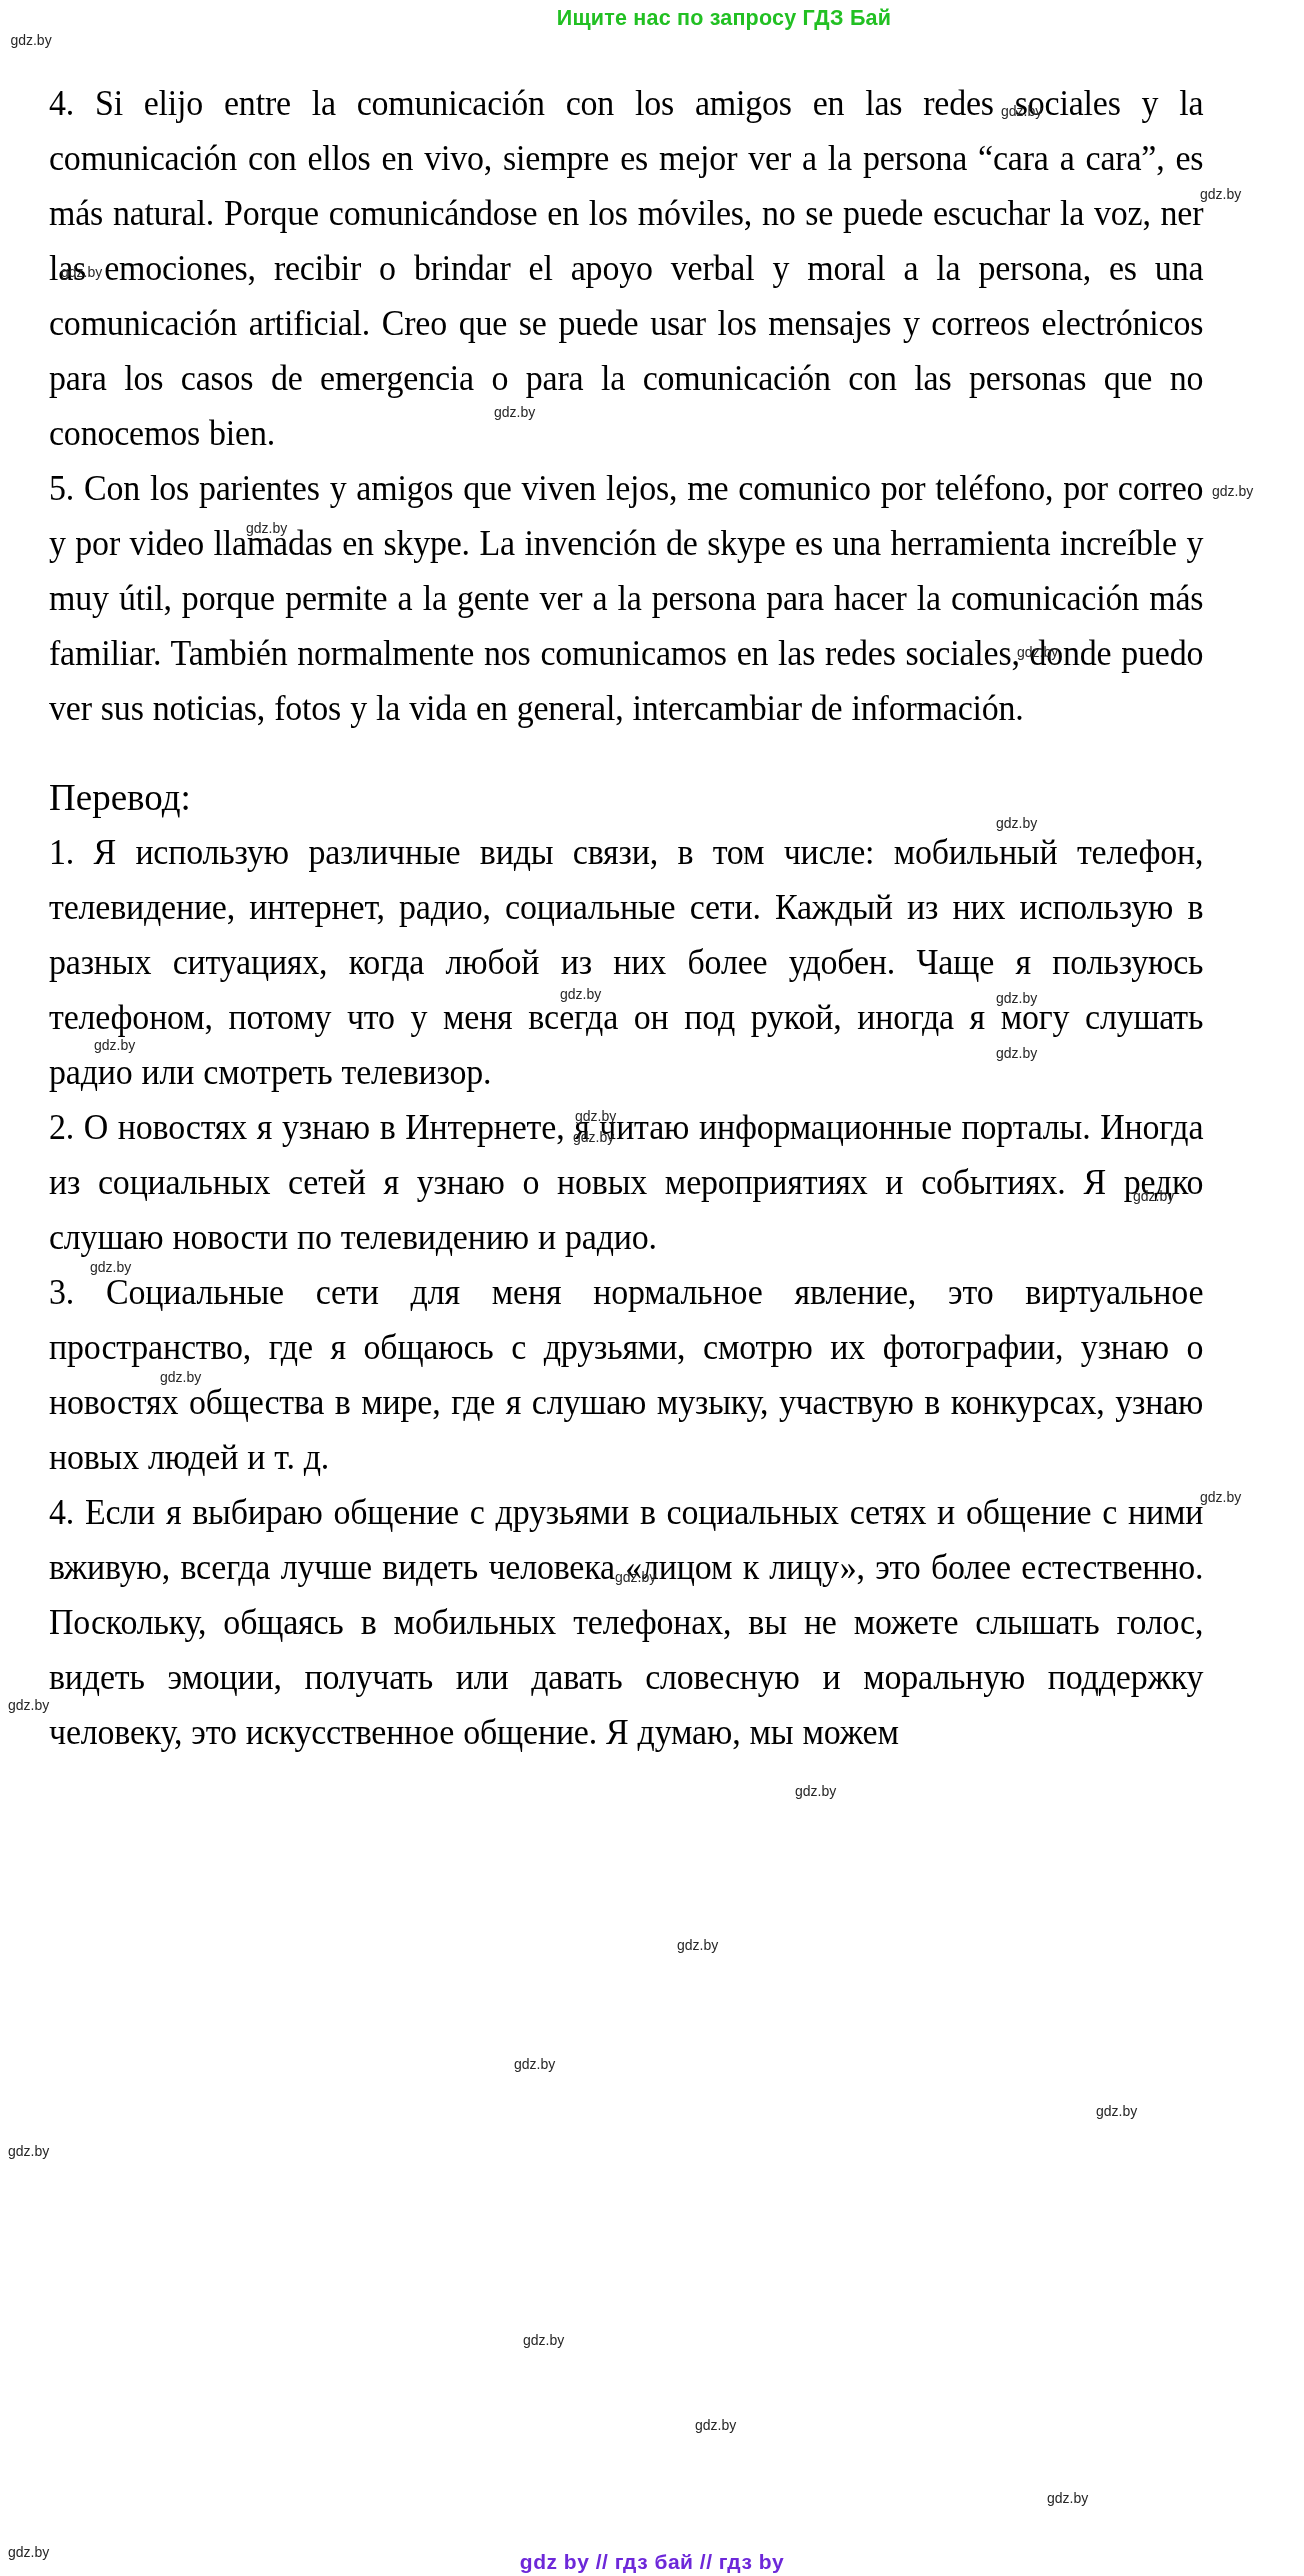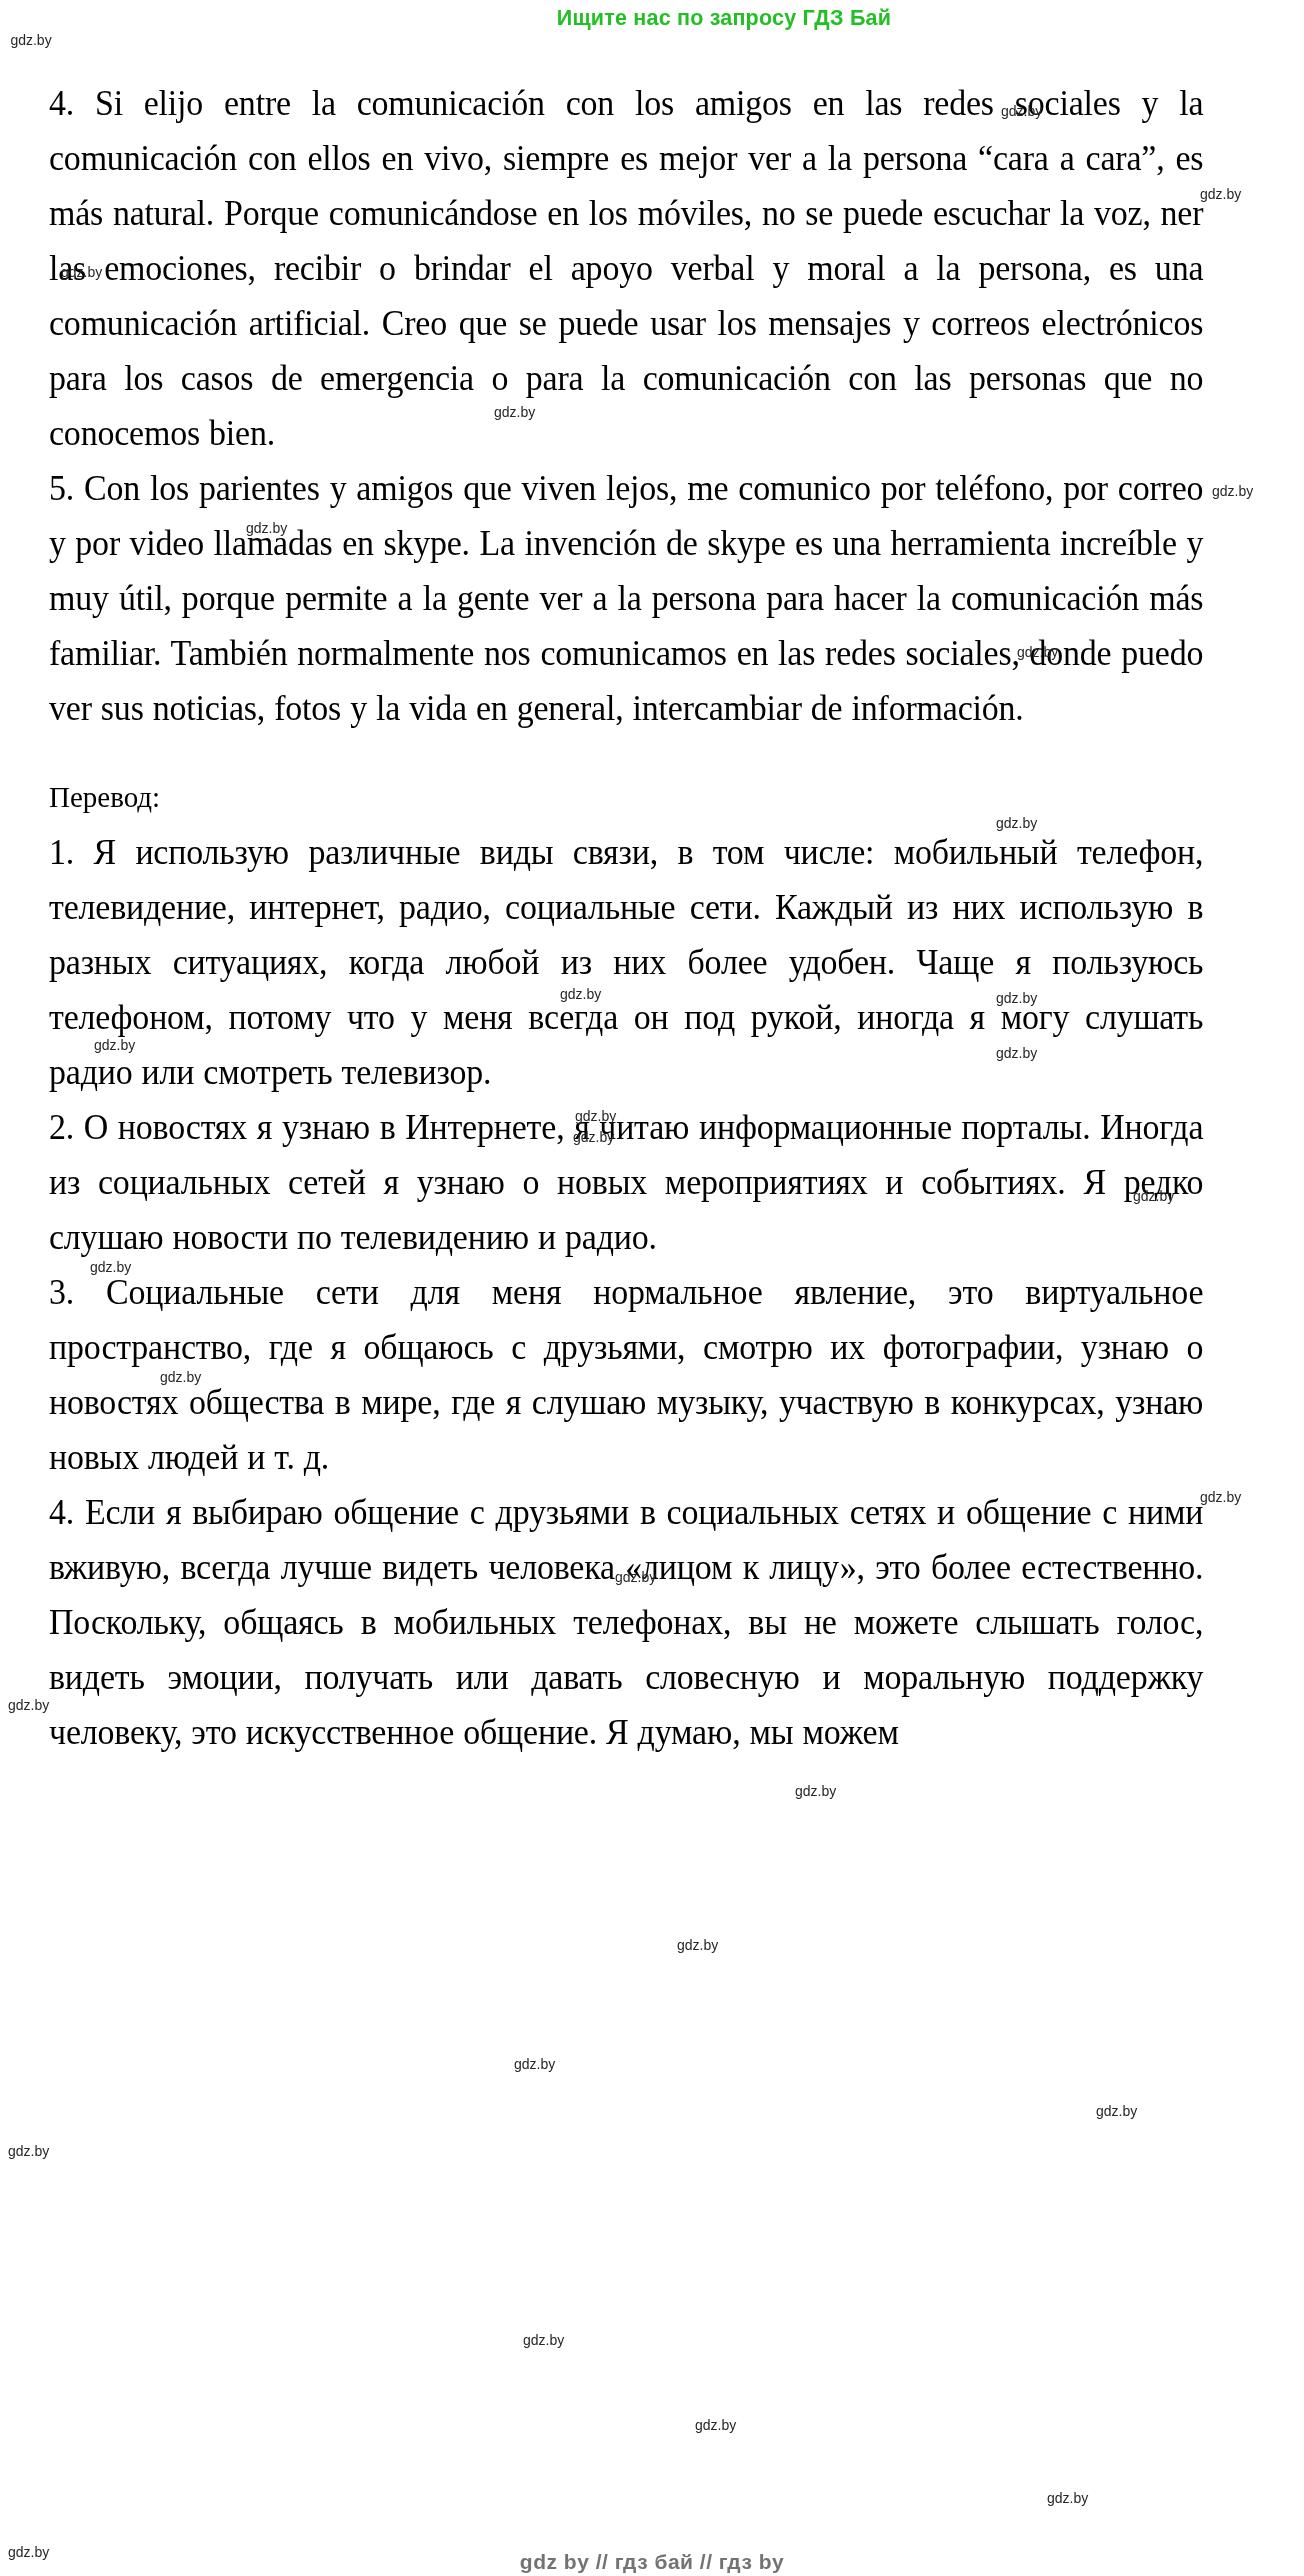--- a/index.html
+++ b/index.html
@@ -53,21 +53,21 @@
     line-height: 55px;
     letter-spacing: -0.2px;
     word-spacing: 0.8px;
     transform: scaleX(0.97);
     transform-origin: left top;
   }
   .para.sp { font-size: 35px; }
   .para.ru { font-size: 35px; }
   .label-line {
     margin: 0;
-    font-size: 29px;
+    font-size: 37px;
     line-height: 55px;
     text-align: left;
   }
   .gap-md { height: 34px; }
 
   
   #footer-bar {
     position: absolute;
     left: 0;
     bottom: 6.4px;
@@ -146,16 +146,16 @@
       <div class="wm" style="left: 677px; top: 1934px; color: rgb(39, 39, 39);">gdz.by</div>
       <div class="wm" style="left: 514px; top: 2053px; color: rgb(39, 39, 39);">gdz.by</div>
       <div class="wm" style="left: 1096px; top: 2100px; color: rgb(39, 39, 39);">gdz.by</div>
       <div class="wm" style="left: 8px; top: 2140px; color: rgb(39, 39, 39);">gdz.by</div>
       <div class="wm" style="left: 523px; top: 2329px; color: rgb(39, 39, 39);">gdz.by</div>
       <div class="wm" style="left: 695px; top: 2414px; color: rgb(39, 39, 39);">gdz.by</div>
       <div class="wm" style="left: 1047px; top: 2487px; color: rgb(39, 39, 39);">gdz.by</div>
       <div class="wm" style="left: 8px; top: 2541px; color: rgb(39, 39, 39);">gdz.by</div>
     </div>
 
-  <div id="footer-bar" style="color: #737373;">gdz by  //  гдз бай  //  гдз by</div>
+  <div id="footer-bar" style="color: #6d28d9;">gdz by  //  гдз бай  //  гдз by</div>
 
 </div>
 
 
 </body></html>

